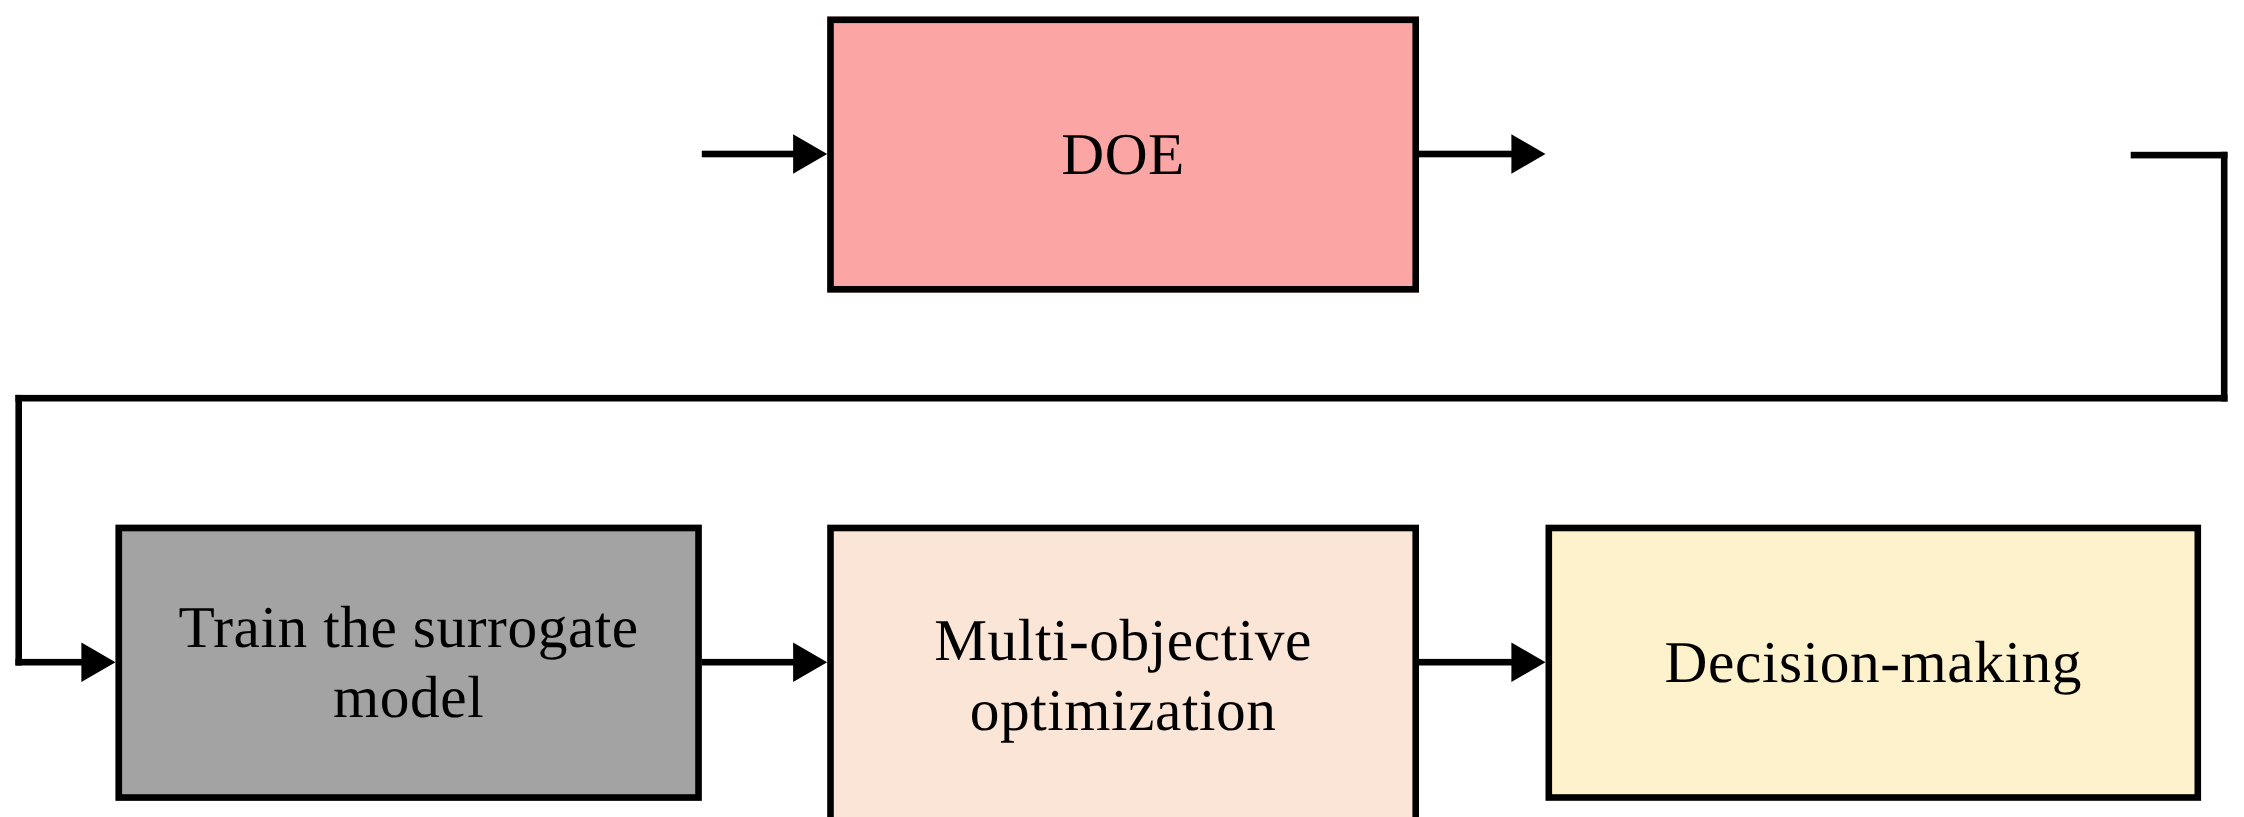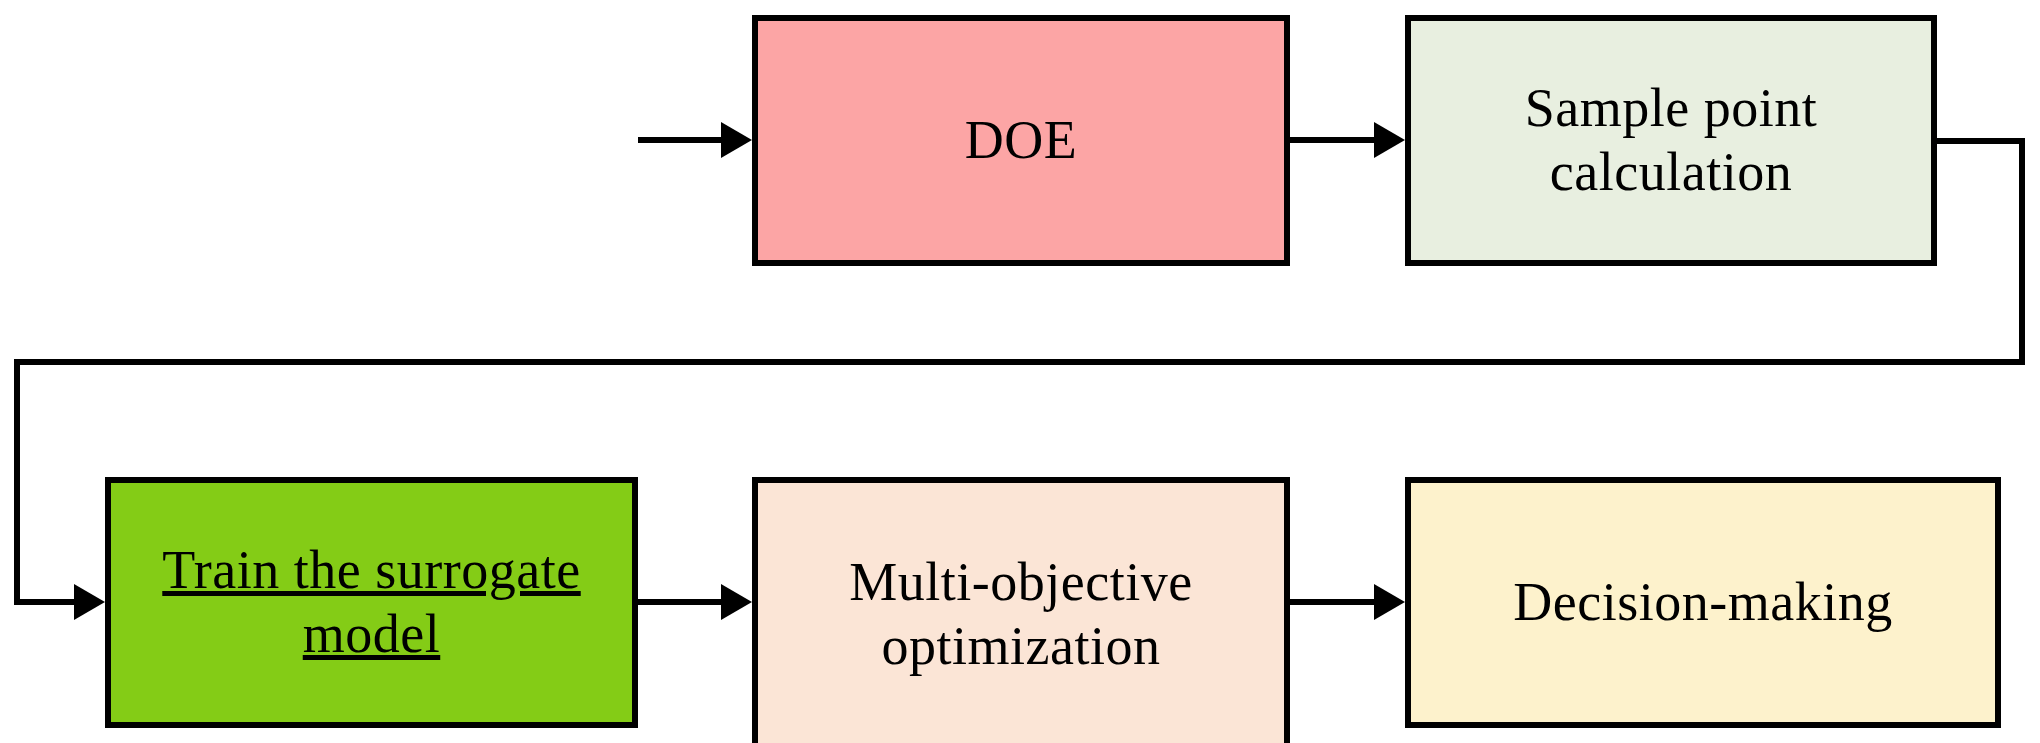--- a/index.html
+++ b/index.html
@@ -54,26 +54,22 @@
 </head>
 <body>
 
 <div class="stage">
 
 
   <div class="node n1" style="background: #fca5a5; justify-content: center;">
     <span class="node-label">DOE</span>
   </div>
 
-  <div class="node n2" style="background: rgb(232, 239, 224);">
-    <span class="node-label">Sample point
-calculation</span>
-  </div>
 
-  <div class="node n3" style="background: #84cc16; text-decoration: underline;">
+  <div class="node n3" style="background: #a3a3a3;">
     <span class="node-label">Train the surrogate
 model</span>
   </div>
 
   <div class="node n4" style="background: rgb(251, 229, 214);">
     <span class="node-label">Multi-objective
 optimization</span>
   </div>
 
   <div class="node n5" style="background: rgb(253, 242, 204);">

